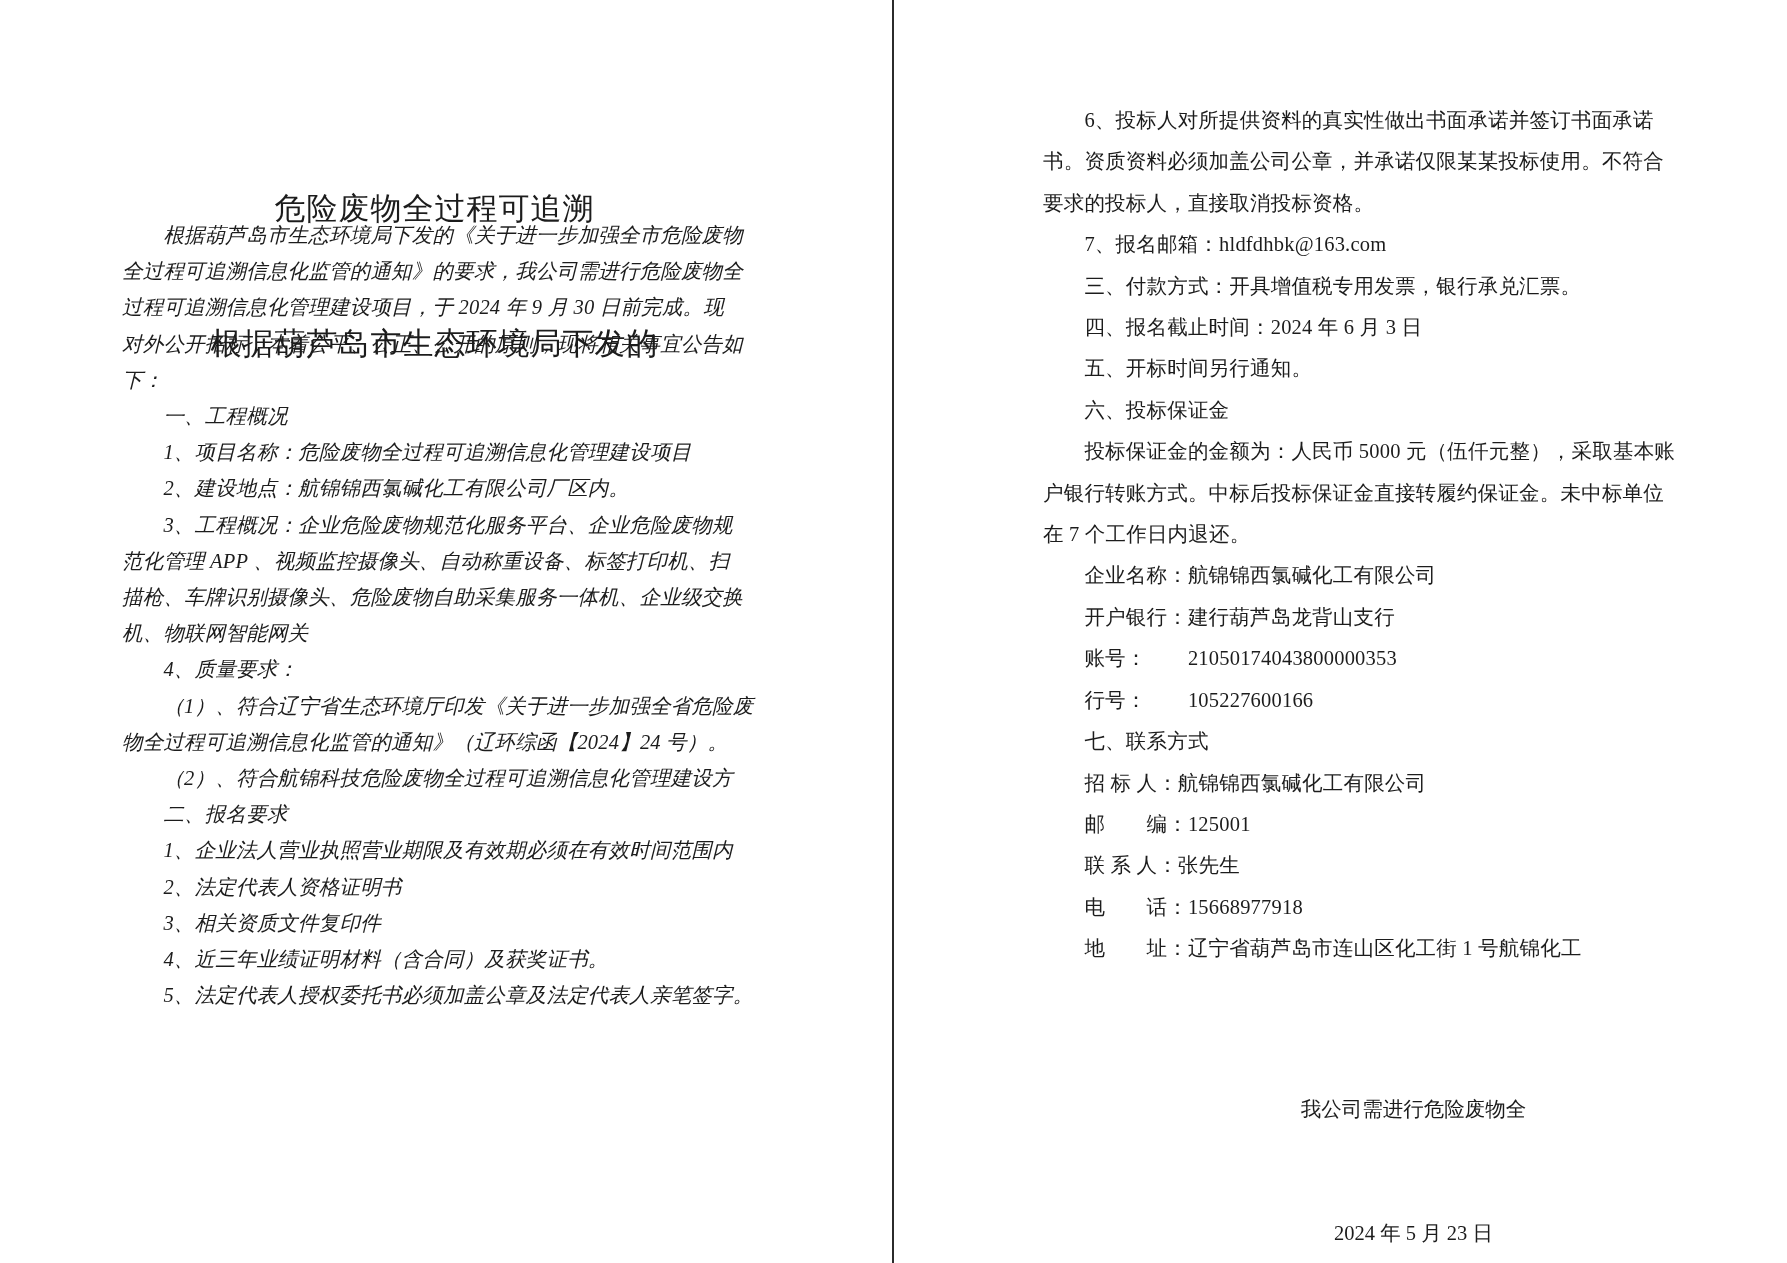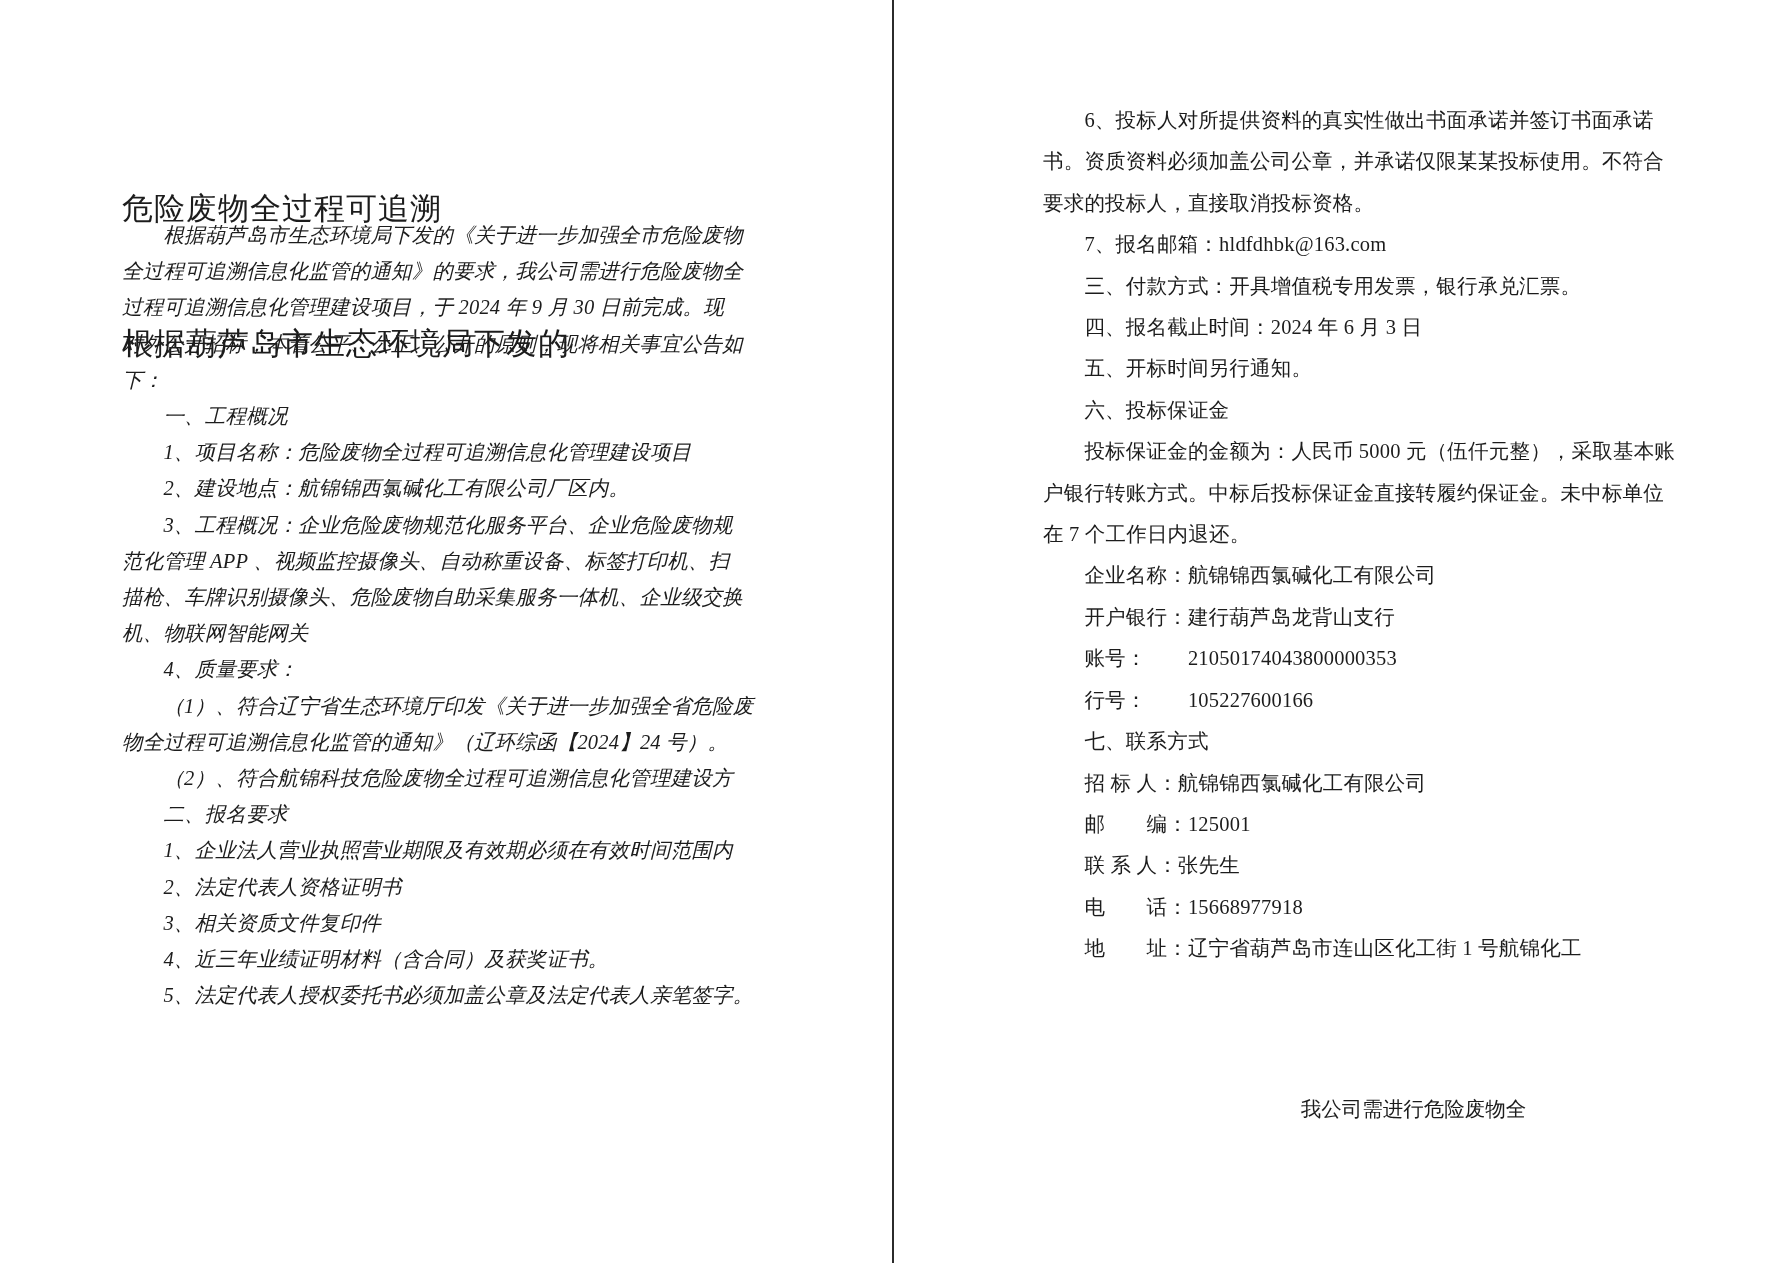--- a/index.html
+++ b/index.html
@@ -22,21 +22,21 @@
     top: 0;
     width: 2px;
     height: 1263px;
     background: #2b2b2b;
   }
   .doc-title {
     position: absolute;
     left: 122px;
     top: 96px;
     width: 625px;
-    text-align: left;
+    text-align: center;
     font-size: 31px;
     line-height: 45px;
     font-weight: 500;
     letter-spacing: 1px;
     white-space: pre;
   }
   .page-body {
     position: absolute;
     font-size: 20.5px;
     white-space: pre;
@@ -83,16 +83,17 @@
     </div>
     <div class="page-body page-body-left"><div class="line">　　根据葫芦岛市生态环境局下发的《关于进一步加强全市危险废物</div><div class="line">全过程可追溯信息化监管的通知》的要求，我公司需进行危险废物全</div><div class="line">过程可追溯信息化管理建设项目，于 2024 年 9 月 30 日前完成。现</div><div class="line">对外公开招标，本着公平、公正、公开的原则，现将相关事宜公告如</div><div class="line">下：</div><div class="line">　　一、工程概况</div><div class="line">　　1、项目名称：危险废物全过程可追溯信息化管理建设项目</div><div class="line">　　2、建设地点：航锦锦西氯碱化工有限公司厂区内。</div><div class="line">　　3、工程概况：企业危险废物规范化服务平台、企业危险废物规</div><div class="line">范化管理 APP 、视频监控摄像头、自动称重设备、标签打印机、扫</div><div class="line">描枪、车牌识别摄像头、危险废物自助采集服务一体机、企业级交换</div><div class="line">机、物联网智能网关</div><div class="line">　　4、质量要求：</div><div class="line">　　（1）、符合辽宁省生态环境厅印发《关于进一步加强全省危险废</div><div class="line">物全过程可追溯信息化监管的通知》（辽环综函【2024】24 号）。</div><div class="line">　　（2）、符合航锦科技危险废物全过程可追溯信息化管理建设方</div><div class="line">　　二、报名要求</div><div class="line">　　1、企业法人营业执照营业期限及有效期必须在有效时间范围内</div><div class="line">　　2、法定代表人资格证明书</div><div class="line">　　3、相关资质文件复印件</div><div class="line">　　4、近三年业绩证明材料（含合同）及获奖证书。</div><div class="line">　　5、法定代表人授权委托书必须加盖公章及法定代表人亲笔签字。</div></div>
   </div>
 
   <div class="page-divider"></div>
 
   <div class="page page-right">
     <div class="page-body page-body-right"><div class="line">　　6、投标人对所提供资料的真实性做出书面承诺并签订书面承诺</div><div class="line">书。资质资料必须加盖公司公章，并承诺仅限某某投标使用。不符合</div><div class="line">要求的投标人，直接取消投标资格。</div><div class="line">　　7、报名邮箱：hldfdhbk@163.com</div><div class="line">　　三、付款方式：开具增值税专用发票，银行承兑汇票。</div><div class="line">　　四、报名截止时间：2024 年 6 月 3 日</div><div class="line">　　五、开标时间另行通知。</div><div class="line">　　六、投标保证金</div><div class="line">　　投标保证金的金额为：人民币 5000 元（伍仟元整），采取基本账</div><div class="line">户银行转账方式。中标后投标保证金直接转履约保证金。未中标单位</div><div class="line">在 7 个工作日内退还。</div><div class="line">　　企业名称：航锦锦西氯碱化工有限公司</div><div class="line">　　开户银行：建行葫芦岛龙背山支行</div><div class="line">　　账号：　　21050174043800000353</div><div class="line">　　行号：　　105227600166</div><div class="line">　　七、联系方式</div><div class="line">　　招 标 人：航锦锦西氯碱化工有限公司</div><div class="line">　　邮　　编：125001</div><div class="line">　　联 系 人：张先生</div><div class="line">　　电　　话：15668977918</div><div class="line">　　地　　址：辽宁省葫芦岛市连山区化工街 1 号航锦化工</div></div>
     <div class="signature-block">
       <div>我公司需进行危险废物全</div>
+      <div>2024 年 5 月 23 日</div>
     </div>
   </div>
 
 </div>
 
 </body></html>

